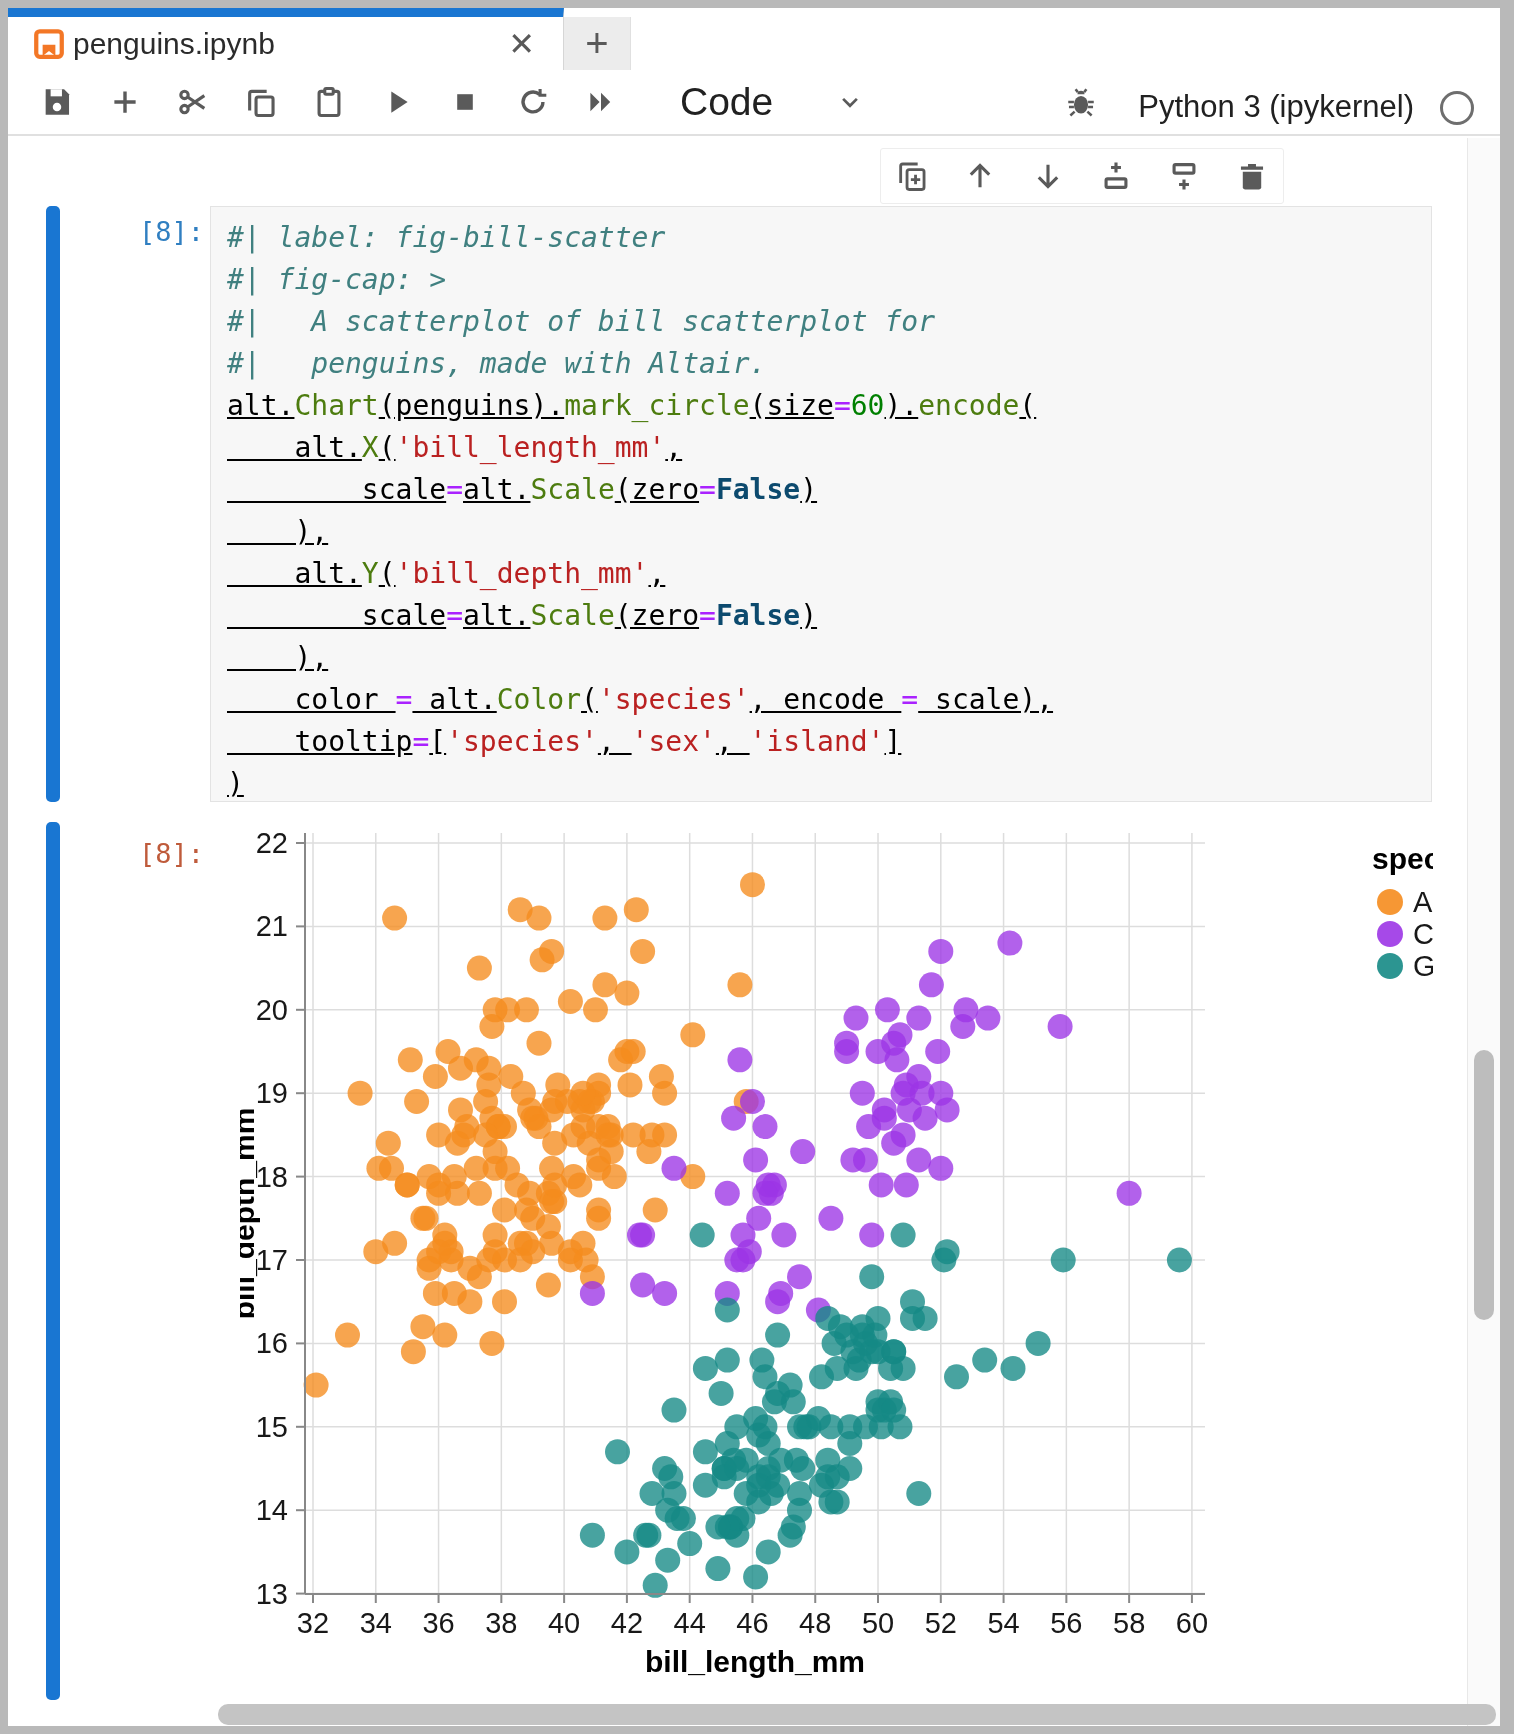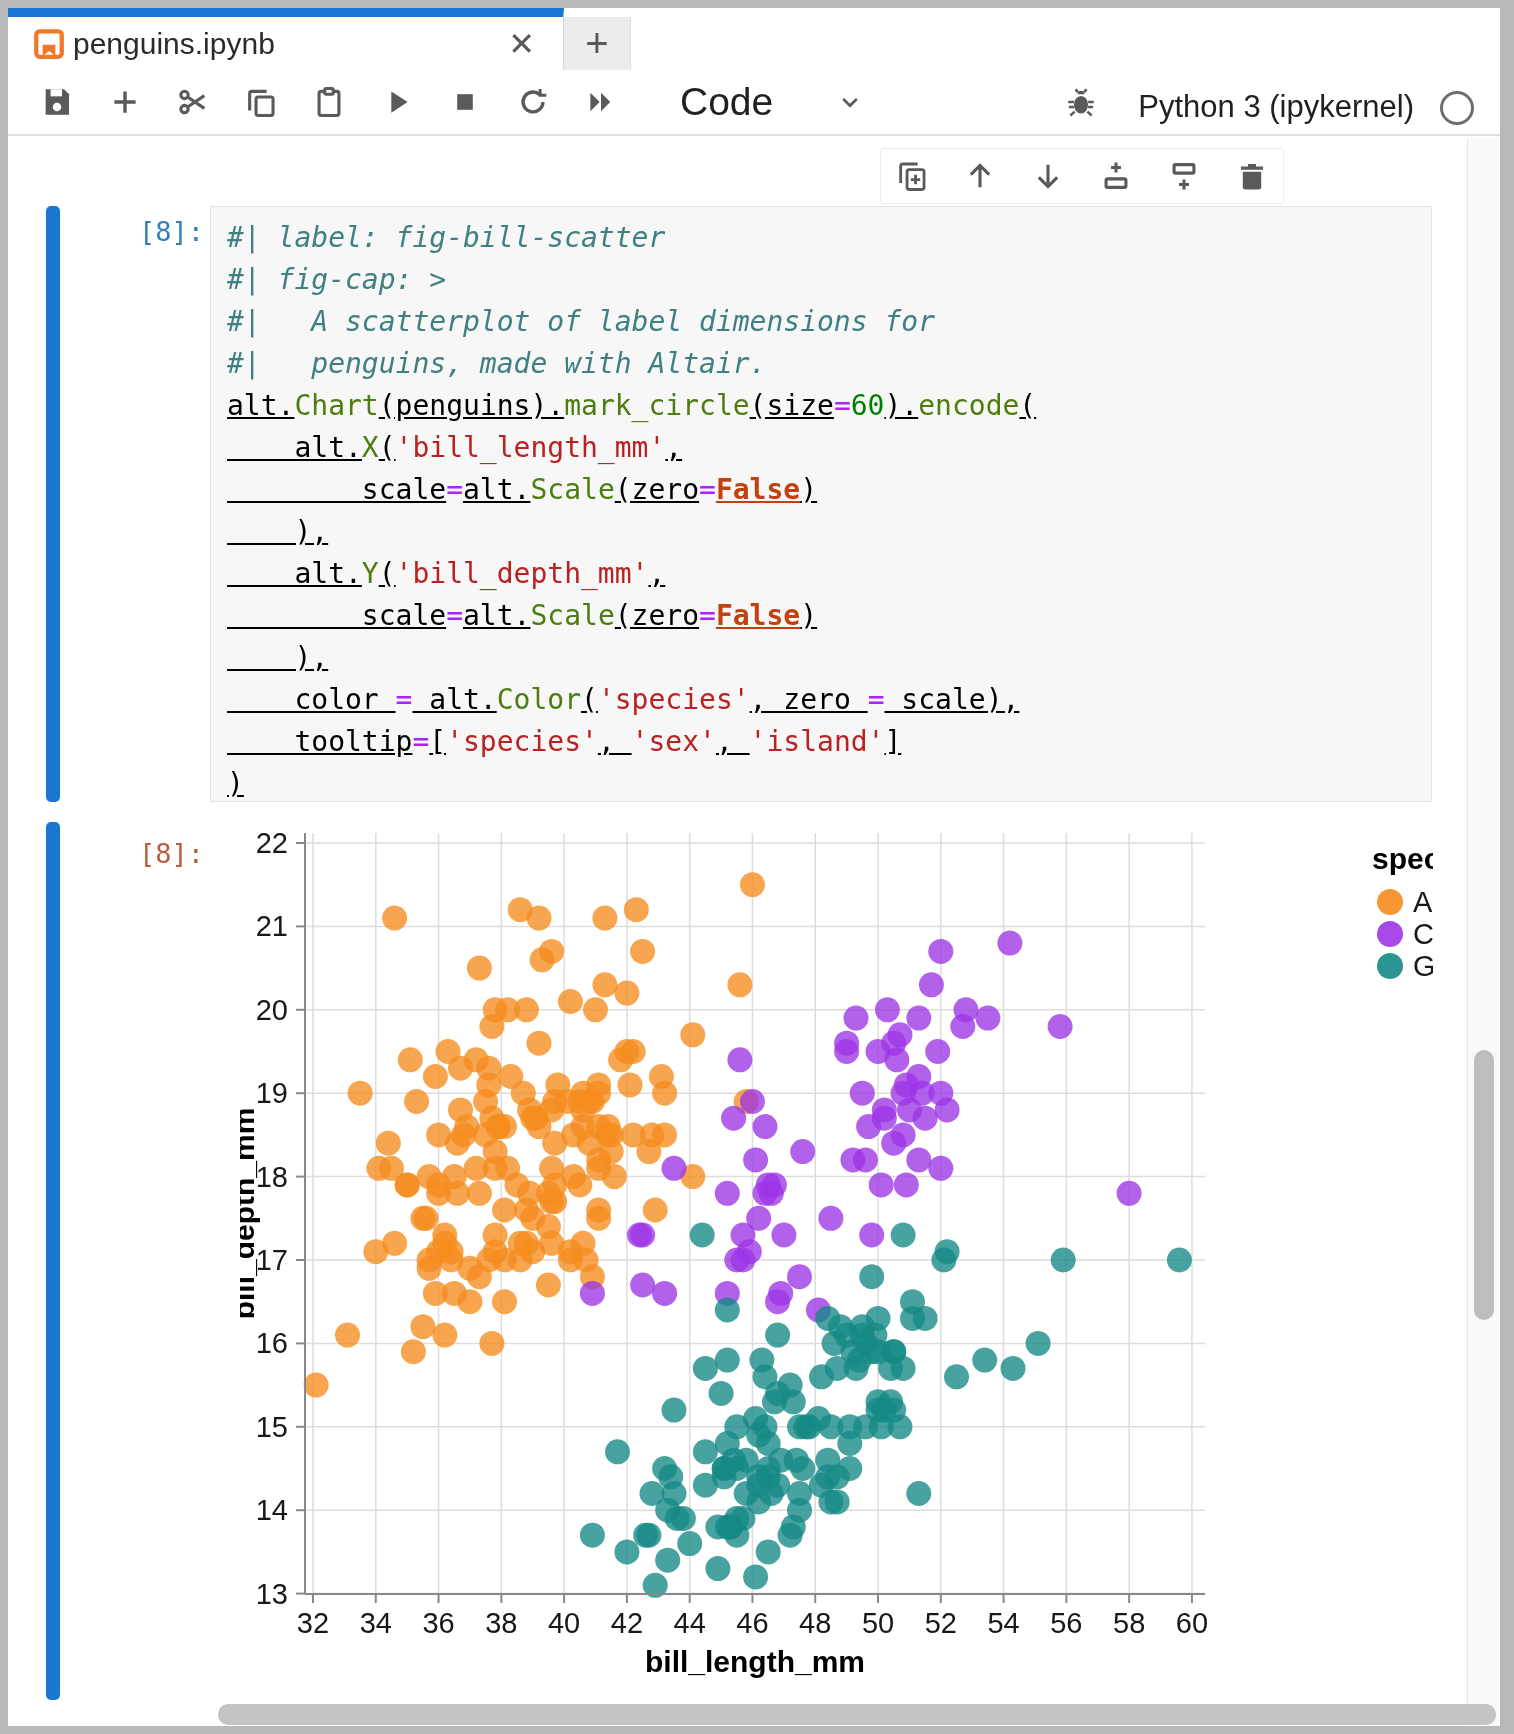--- a/index.html
+++ b/index.html
@@ -45,21 +45,21 @@
   .prompt-in{top:78px;color:#307fc1;}
   .prompt-out{top:700px;color:#bf5b3b;}
 
   .code-cell{position:absolute;left:202px;top:68px;width:1222px;height:596px;box-sizing:border-box;
              background:#f7f7f7;border:1px solid #e3e3e3;padding:10px 16px;cursor:text;}
   .code-cell pre{margin:0;font-family:"DejaVu Sans Mono",monospace;font-size:28px;line-height:42px;color:#000;}
   .tok-cm{color:#408080;font-style:italic;}
   .tok-fn{color:#4d7c0f;}
   .tok-op{color:#aa22ff;}
   .tok-num{color:#008000;}
-  .tok-kw{color:#c2410c;font-weight:bold;text-decoration:underline;}
+  .tok-kw{color:#0c4a6e;font-weight:bold;}
   .tok-str{color:#ba2121;}
   .tok-pl{color:#000;text-decoration:underline;}
 
   .chart-wrap{position:absolute;left:232px;top:679px;width:1193px;height:884px;overflow:hidden;}
   .chart-wrap svg{display:block;}
   text.axis-label{font-family:"Liberation Sans",sans-serif;font-size:29px;fill:#181818;}
   text.axis-title{font-family:"Liberation Sans",sans-serif;font-size:30px;font-weight:bold;fill:#000;}
   text.legend-title{font-family:"Liberation Sans",sans-serif;font-size:30px;font-weight:bold;fill:#000;}
   text.legend-label{font-family:"Liberation Sans",sans-serif;font-size:29px;fill:#181818;}
 
@@ -236,30 +236,30 @@
             </svg>
         </span>
       </div>
     </div>
 
     <div class="sel-bar bar-in"></div>
     <div class="prompt prompt-in">[8]:</div>
     <div class="code-cell">
       <pre><span class="tok-cm">#| label: fig-bill-scatter</span>
 <span class="tok-cm">#| fig-cap: &gt;</span>
-<span class="tok-cm">#|   A scatterplot of label dimensions for</span>
+<span class="tok-cm">#|   A scatterplot of bill scatterplot for</span>
 <span class="tok-cm">#|   penguins, made with Altair.</span>
 <span class="tok-pl">alt.</span><span class="tok-fn">Chart</span><span class="tok-pl">(penguins).</span><span class="tok-fn">mark_circle</span><span class="tok-pl">(size</span><span class="tok-op">=</span><span class="tok-num">60</span><span class="tok-pl">).</span><span class="tok-fn">encode</span><span class="tok-pl">(</span>
 <span class="tok-pl">    alt.</span><span class="tok-fn">X</span><span class="tok-pl">(</span><span class="tok-str">'bill_length_mm'</span><span class="tok-pl">,</span>
 <span class="tok-pl">        scale</span><span class="tok-op">=</span><span class="tok-pl">alt.</span><span class="tok-fn">Scale</span><span class="tok-pl">(zero</span><span class="tok-op">=</span><span class="tok-kw">False</span><span class="tok-pl">)</span>
 <span class="tok-pl">    ),</span>
 <span class="tok-pl">    alt.</span><span class="tok-fn">Y</span><span class="tok-pl">(</span><span class="tok-str">'bill_depth_mm'</span><span class="tok-pl">,</span>
 <span class="tok-pl">        scale</span><span class="tok-op">=</span><span class="tok-pl">alt.</span><span class="tok-fn">Scale</span><span class="tok-pl">(zero</span><span class="tok-op">=</span><span class="tok-kw">False</span><span class="tok-pl">)</span>
 <span class="tok-pl">    ),</span>
-<span class="tok-pl">    color </span><span class="tok-op">=</span><span class="tok-pl"> alt.</span><span class="tok-fn">Color</span><span class="tok-pl">(</span><span class="tok-str">'species'</span><span class="tok-pl">, zero </span><span class="tok-op">=</span><span class="tok-pl"> scale),</span>
+<span class="tok-pl">    color </span><span class="tok-op">=</span><span class="tok-pl"> alt.</span><span class="tok-fn">Color</span><span class="tok-pl">(</span><span class="tok-str">'species'</span><span class="tok-pl">, encode </span><span class="tok-op">=</span><span class="tok-pl"> scale),</span>
 <span class="tok-pl">    tooltip</span><span class="tok-op">=</span><span class="tok-pl">[</span><span class="tok-str">'species'</span><span class="tok-pl">, </span><span class="tok-str">'sex'</span><span class="tok-pl">, </span><span class="tok-str">'island'</span><span class="tok-pl">]</span>
 <span class="tok-pl">)</span>
 </pre>
     </div>
 
     <div class="sel-bar bar-out"></div>
     <div class="prompt prompt-out">[8]:</div>
     <div class="chart-wrap">
       <svg id="chart-svg" width="1193" height="884" viewBox="0 0 1193 884">
           <g>

